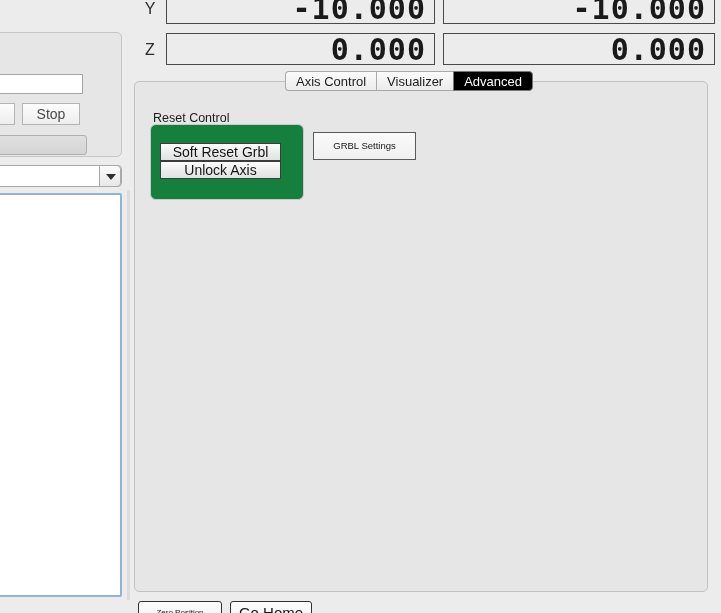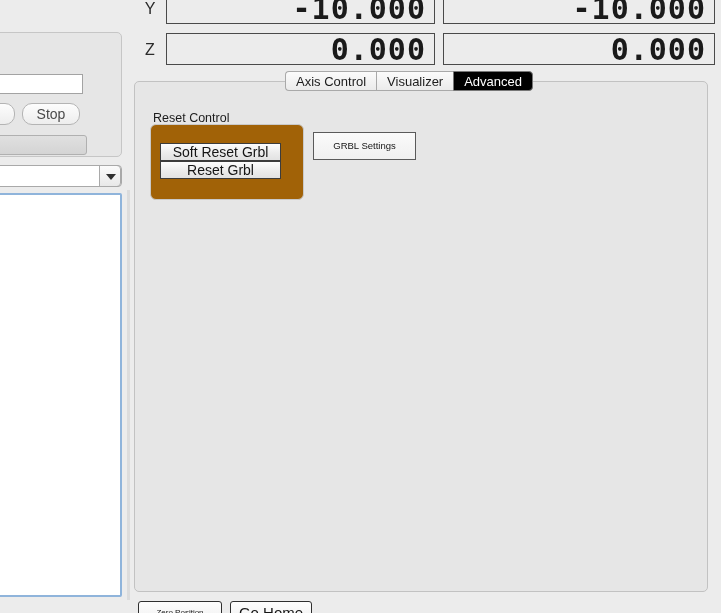--- a/index.html
+++ b/index.html
@@ -133,21 +133,21 @@
     font-size: 12.5px;
     color: #1c1c1c;
   }
 
   .reset-group {
     position: absolute;
     left: 15px;
     top: 42px;
     width: 154px;
     height: 76px;
-    background: #a16207;
+    background: #15803d;
     border: 1px solid #c9c9c9;
     border-radius: 6px;
     box-sizing: border-box;
   }
 
   .flat-btn {
     background: linear-gradient(to bottom, #fdfdfd 0%, #ececec 55%, #e2e2e2 100%);
     border: 1px solid #3c3c3c;
     box-sizing: border-box;
     text-align: center;
@@ -212,21 +212,21 @@
 
   .side-btn {
     position: absolute;
     top: 70px;
     height: 22px;
     line-height: 20px;
     font-size: 14px;
     color: #4a4a4a;
     background: linear-gradient(to bottom, #fdfdfd 0%, #ededed 100%);
     border: 1px solid #b4b4b4;
-    border-radius: 10px;
+    border-radius: 0;
     box-sizing: border-box;
     text-align: center;
     overflow: hidden;
   }
   .side-btn.begin { left: -32px; width: 70px; }
   .side-btn.stop { left: 45px; width: 58px; }
 
   .progress-bar {
     position: absolute;
     left: -30px;
@@ -354,21 +354,21 @@
     <div class="tab">Visualizer</div>
     <div class="tab selected">Advanced</div>
   </div>
 
   <div class="content-panel">
 
     <div class="group-title">Reset Control</div>
 
     <div class="reset-group">
       <div class="flat-btn reset-btn soft">Soft Reset Grbl</div>
-      <div class="flat-btn reset-btn unlock">Reset Grbl</div>
+      <div class="flat-btn reset-btn unlock">Unlock Axis</div>
     </div>
 
     <div class="flat-btn grbl-settings-btn">GRBL Settings</div>
 
   </div>
 
   <div class="sidebar">
 
     <div class="side-panel">
       <div class="side-input"></div>

